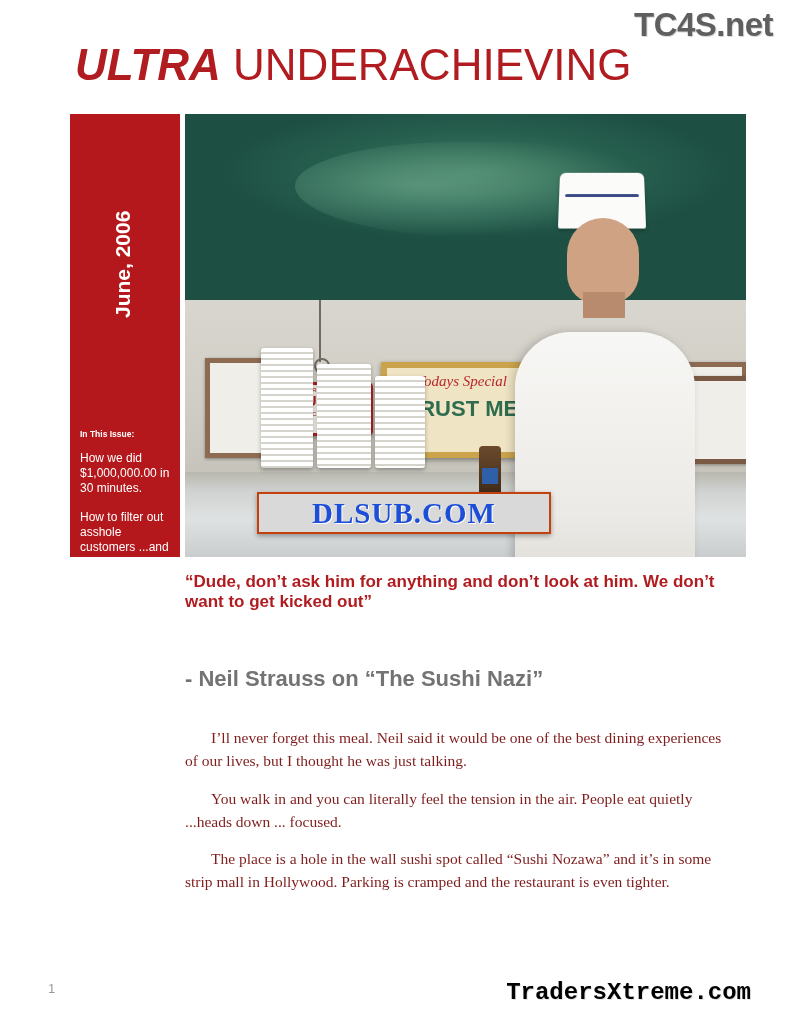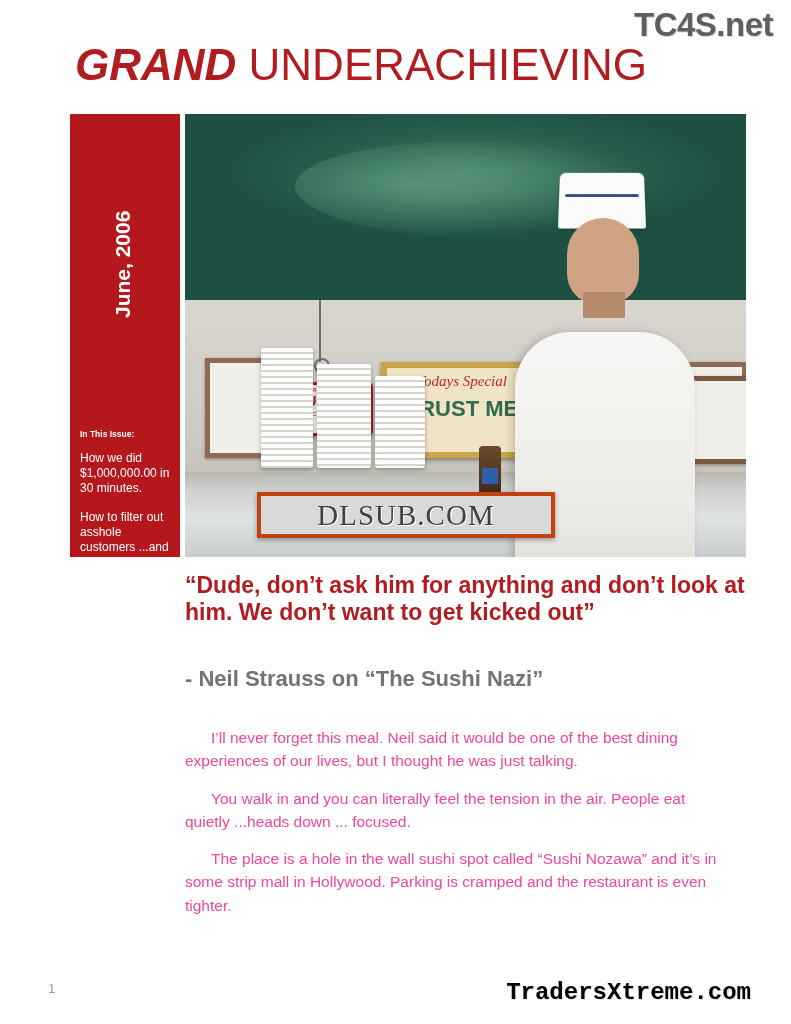--- a/index.html
+++ b/index.html
@@ -286,66 +286,66 @@
   }
 
   
   .dlsub {
     position: absolute;
     left: 72px;
     top: 378px;
     width: 290px;
     height: 38px;
     background: #d9d9d9;
-    border: 4px solid #c2410c;
+    border: 2px solid #c2410c;
     display: flex;
     align-items: center;
     justify-content: center;
     font-family: "Liberation Serif", serif;
-    font-weight: normal;
+    font-weight: bold;
     font-size: 29px;
-    color: #404040;
+    color: #1d4ed8;
     letter-spacing: 1px;
     text-shadow: 1px 1px 0 #ffffff;
     box-shadow: 0 2px 5px rgba(0,0,0,.35);
   }
 
   
   .pullquote {
     position: absolute;
     left: 185px;
     top: 572px;
     width: 565px;
     font-family: "Liberation Sans", sans-serif;
     font-weight: bold;
-    font-size: 23px;
+    font-size: 17px;
     line-height: 1.18;
     color: #b01c20;
   }
   .attribution {
     position: absolute;
     left: 185px;
     top: 666px;
     width: 565px;
     font-family: "Liberation Sans", sans-serif;
     font-weight: bold;
     font-size: 22px;
     color: #737373;
   }
 
   
   .body-copy {
     position: absolute;
     left: 185px;
     top: 726px;
     width: 540px;
-    font-family: Liberation Sans, sans-serif;
+    font-family: Liberation Serif, serif;
     font-size: 15.5px;
     line-height: 1.5;
-    color: #ec4899;
+    color: #7f1d1d;
   }
   .body-copy p {
     margin: 0 0 14px 0;
     text-indent: 26px;
   }
 
   
   .page-number {
     position: absolute;
     left: 48px;
@@ -366,21 +366,21 @@
   }
 </style>
 </head>
 <body>
 
 <div class="page">
 
   <div class="watermark">TC4S.net</div>
 
   <div class="masthead">
-    <span class="word-ultra">GRAND</span><span class="word-rest"> UNDERACHIEVING</span>
+    <span class="word-ultra">ULTRA</span><span class="word-rest"> UNDERACHIEVING</span>
   </div>
 
   <div class="sidebar">
     <div class="sidebar-date">June, 2006</div>
     <div class="sidebar-issue">
       <div class="in-this-issue">In This Issue:</div>
       <div class="issue-item">How we did $1,000,000.00 in 30 minutes.</div>
       <div class="issue-item">How to filter out asshole customers ...and why you should.</div>
     </div>
   </div>

